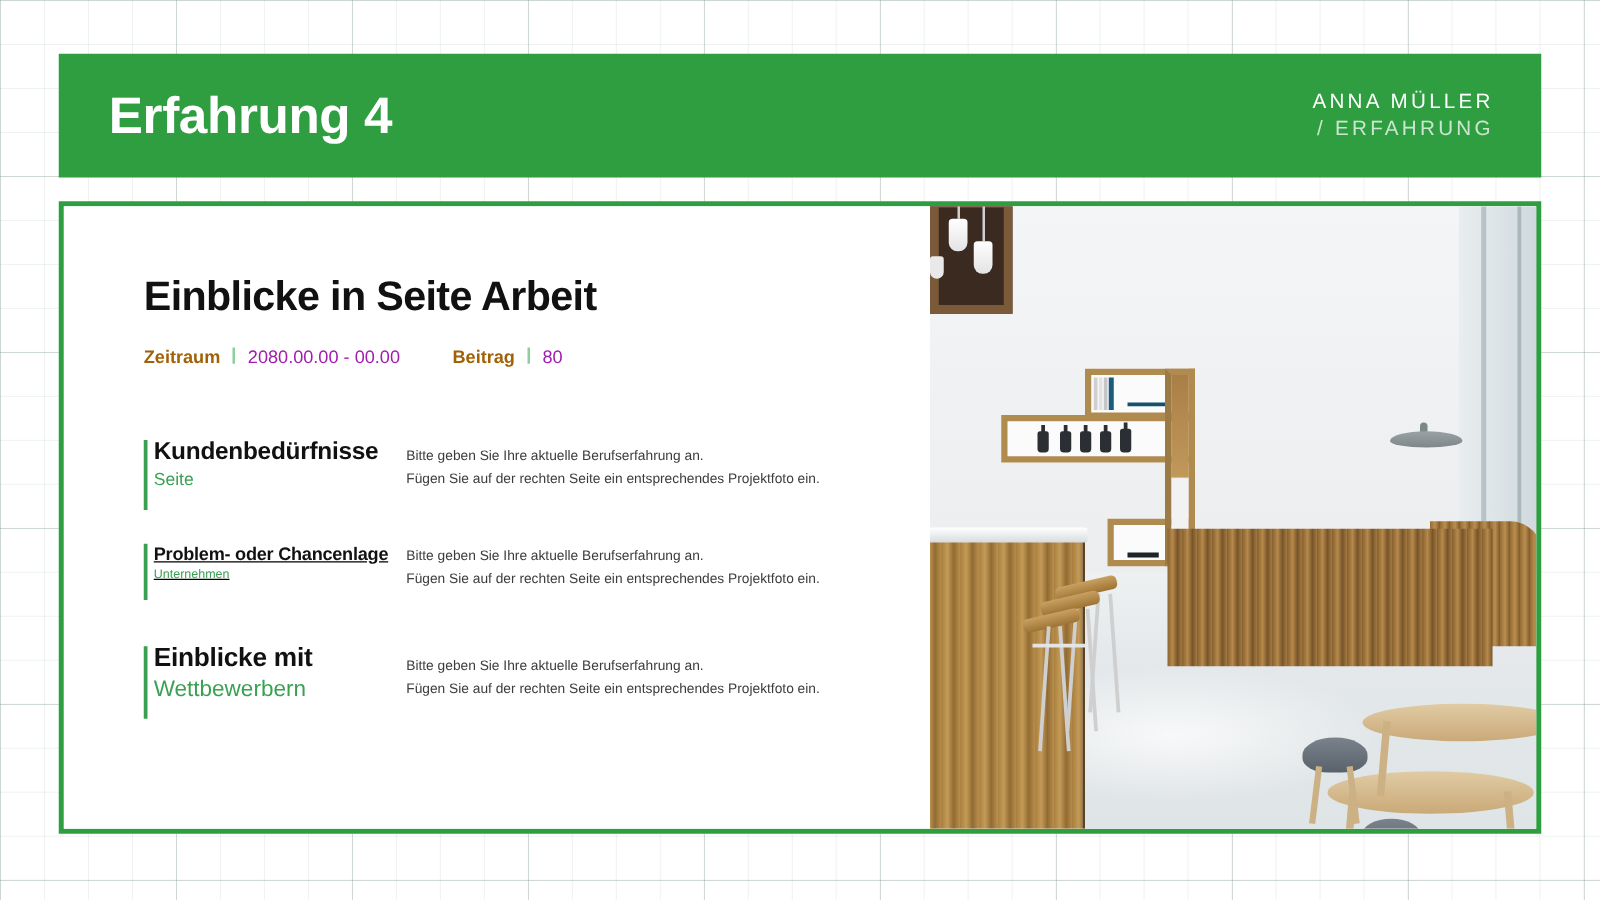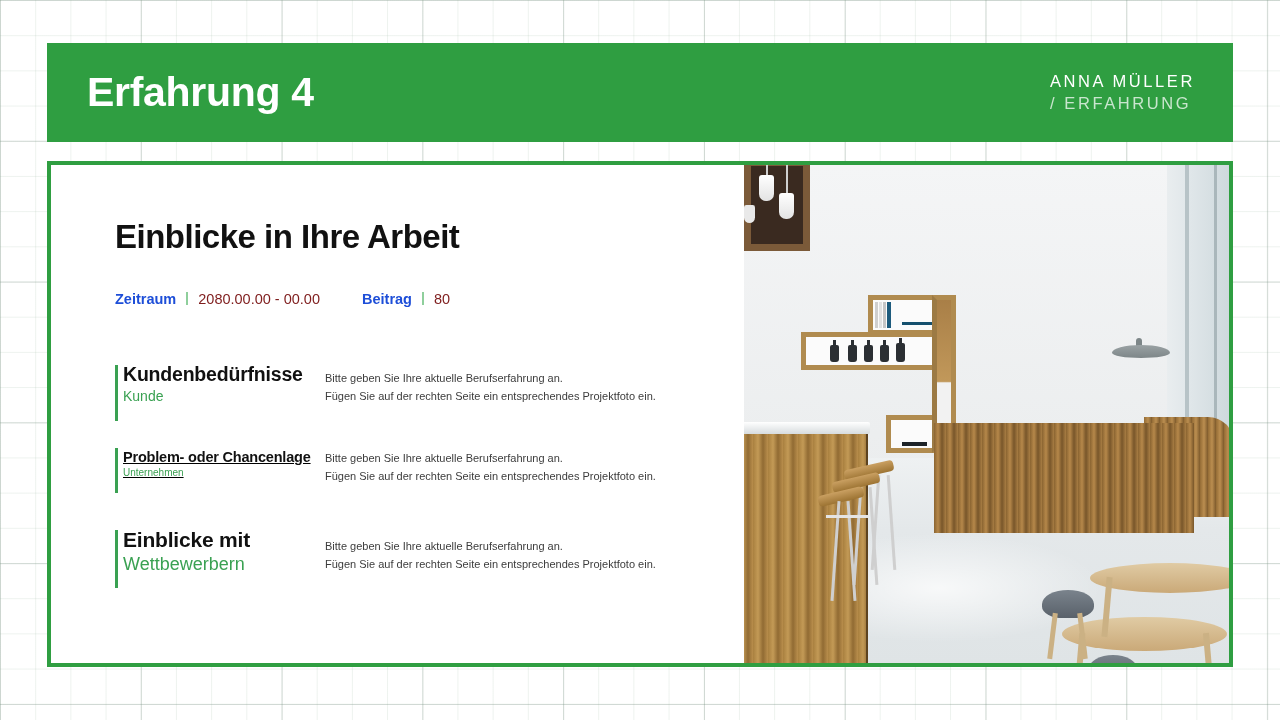--- a/index.html
+++ b/index.html
@@ -47,20 +47,21 @@
   }
   #header-title {
     color: #ffffff;
     font-size: 41px;
     font-weight: bold;
     letter-spacing: -0.3px;
     line-height: 1;
     white-space: nowrap;
   }
   #header-meta {
+    text-align: right;
     line-height: 1.32;
   }
   .meta-name {
     display: block;
     color: #ffffff;
     font-size: 16.5px;
     letter-spacing: 2.6px;
     font-weight: normal;
     white-space: nowrap;
   }
@@ -114,35 +115,34 @@
   #meta-row {
     display: flex;
     align-items: baseline;
     gap: 0;
     margin-bottom: 56px;
     white-space: nowrap;
   }
   .meta-label {
     font-size: 14.5px;
     font-weight: bold;
-    color: #1d4ed8;
-    margin-top: 14px;
+    color: #a16207;
   }
   .meta-divider {
     display: inline-block;
     width: 2px;
     height: 13px;
     background: #8fcf9c;
     margin: 0 10px;
     position: relative;
     top: 1px;
   }
   .meta-value {
     font-size: 14.5px;
-    color: #7f1d1d;
+    color: #a21caf;
     font-weight: normal;
   }
   .meta-gap { display: inline-block; width: 42px; }
 
   
   .feature-block {
     display: flex;
     align-items: flex-start;
     position: relative;
     padding-left: 8px;
@@ -316,37 +316,37 @@
     <div id="header-meta">
       <span class="meta-name">ANNA MÜLLER</span>
       <span class="meta-sub">/ ERFAHRUNG</span>
     </div>
   </div>
 
   <div id="content-card">
 
     <div id="card-left">
 
-      <div id="main-title">Einblicke in Ihre Arbeit</div>
+      <div id="main-title">Einblicke in Seite Arbeit</div>
 
       <div id="meta-row">
         <span class="meta-label">Zeitraum</span>
         <span class="meta-divider"></span>
         <span class="meta-value">2080.00.00 - 00.00</span>
         <span class="meta-gap"></span>
         <span class="meta-label">Beitrag</span>
         <span class="meta-divider"></span>
         <span class="meta-value">80</span>
       </div>
 
       <div class="feature-block" id="block-0">
         <span class="feature-bar"></span>
         <div class="feature-head">
           <div class="feature-title">Kundenbedürfnisse</div>
-          <div class="feature-sub">Kunde</div>
+          <div class="feature-sub">Seite</div>
         </div>
         <div class="feature-desc">
           <span>Bitte geben Sie Ihre aktuelle Berufserfahrung an.</span>
           <span>Fügen Sie auf der rechten Seite ein entsprechendes Projektfoto ein.</span>
         </div>
       </div>
 
       <div class="feature-block" id="block-1">
         <span class="feature-bar"></span>
         <div class="feature-head">

